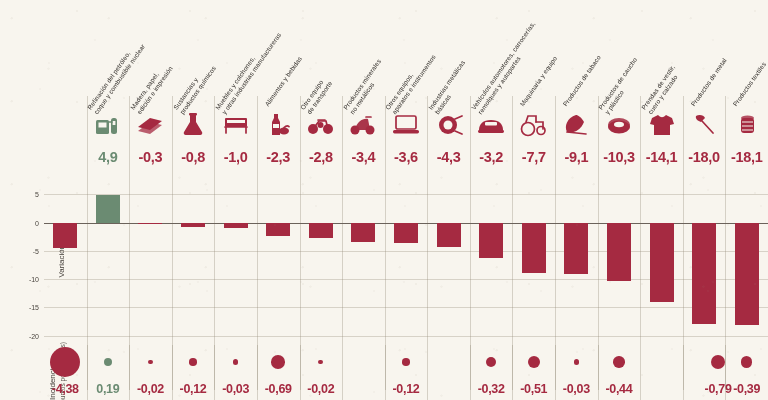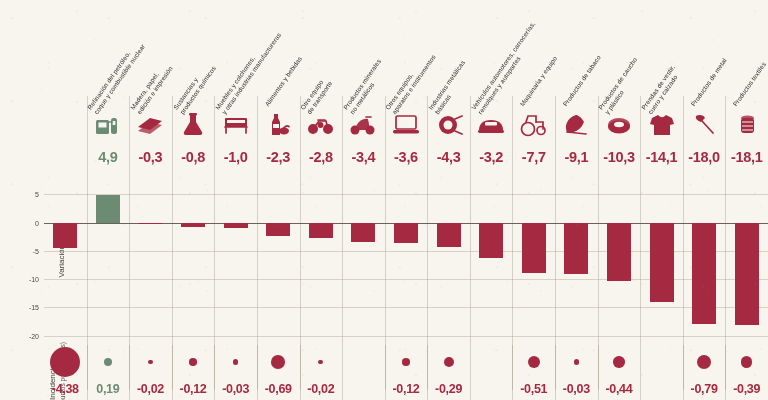--- a/index.html
+++ b/index.html
@@ -376,26 +376,26 @@
         </div>
         <div class="inccell">-0,02</div>
       </div>
       <div class="col" style="left: 340.706px; width: 42.5882px; height: 55px;">
         <div class="colsep" style="top: 0px; left: 0px; bottom: 10px;"></div>
         <div class="bubblecell">
           <div class="bubble" title="Otros equipos, aparatos e instrumentos: -0,12" style="width: 7.46907px; height: 7.46907px;"></div>
         </div>
         <div class="inccell">-0,12</div>
       </div>
-      <div class="col" style="left: 383.294px; width: 42.5882px; height: 55px;">
-        <div class="colsep" style="top: 0px; left: 0px; bottom: 10px;"></div>
-        <div class="bubblecell">
-          <div class="bubble" title="Industrias metálicas básicas: -0,29" style="width: 9.94745px; height: 9.94745px;"></div>
-        </div>
-        <div class="inccell">-0,29</div>
+      <div class="col" style="left: 425.882px; width: 42.5882px; height: 55px;">
+        <div class="colsep" style="top: 0px; left: 0px; bottom: 10px;"></div>
+        <div class="bubblecell">
+          <div class="bubble" title="Vehículos automotores, carrocerías, remolques y autopartes: -0,32" style="width: 10.298px; height: 10.298px;"></div>
+        </div>
+        <div class="inccell">-0,32</div>
       </div>
       <div class="col" style="left: 468.471px; width: 42.5882px; height: 55px;">
         <div class="colsep" style="top: 0px; left: 0px; bottom: 10px;"></div>
         <div class="bubblecell">
           <div class="bubble" title="Maquinaria y equipo: -0,51" style="width: 12.2132px; height: 12.2132px;"></div>
         </div>
         <div class="inccell">-0,51</div>
       </div>
       <div class="col" style="left: 511.059px; width: 42.5882px; height: 55px;">
         <div class="colsep" style="top: 0px; left: 0px; bottom: 10px;"></div>
@@ -404,21 +404,21 @@
         </div>
         <div class="inccell">-0,03</div>
       </div>
       <div class="col" style="left: 553.647px; width: 42.5882px; height: 55px;">
         <div class="colsep" style="top: 0px; left: 0px; bottom: 10px;"></div>
         <div class="bubblecell">
           <div class="bubble" title="Productos de caucho y plástico: -0,44" style="width: 11.5576px; height: 11.5576px;"></div>
         </div>
         <div class="inccell">-0,44</div>
       </div>
-      <div class="col" style="left: 638.824px; width: 42.5882px; height: 55px;">
+      <div class="col" style="left: 638.824px; width: 42.5882px; height: 55px; padding-left: 28px;">
         <div class="colsep" style="top: 0px; left: 0px; bottom: 10px;"></div>
         <div class="bubblecell">
           <div class="bubble" title="Productos de metal: -0,79" style="width: 14.4667px; height: 14.4667px;"></div>
         </div>
         <div class="inccell">-0,79</div>
       </div>
       <div class="col" style="left: 681.412px; width: 42.5882px; height: 55px;">
         <div class="colsep" style="top: 0px; left: 0px; bottom: 10px;"></div>
         <div class="bubblecell">
           <div class="bubble" title="Productos textiles: -0,39" style="width: 11.0567px; height: 11.0567px;"></div>

